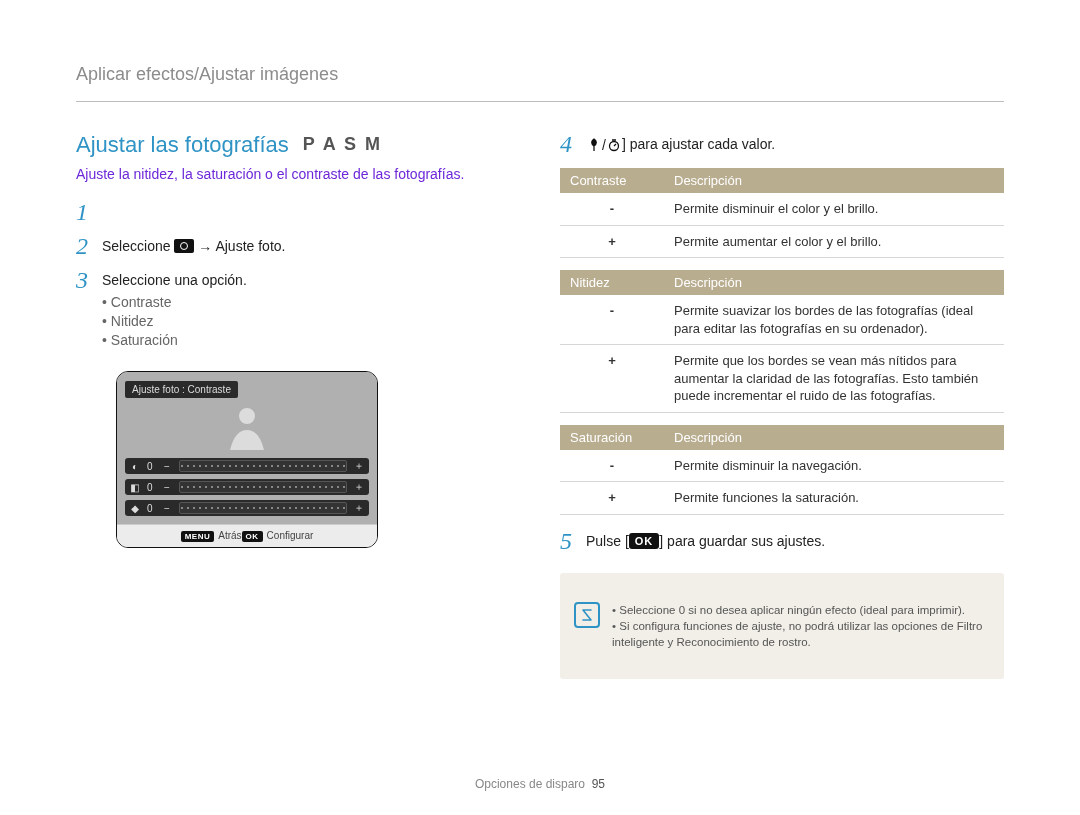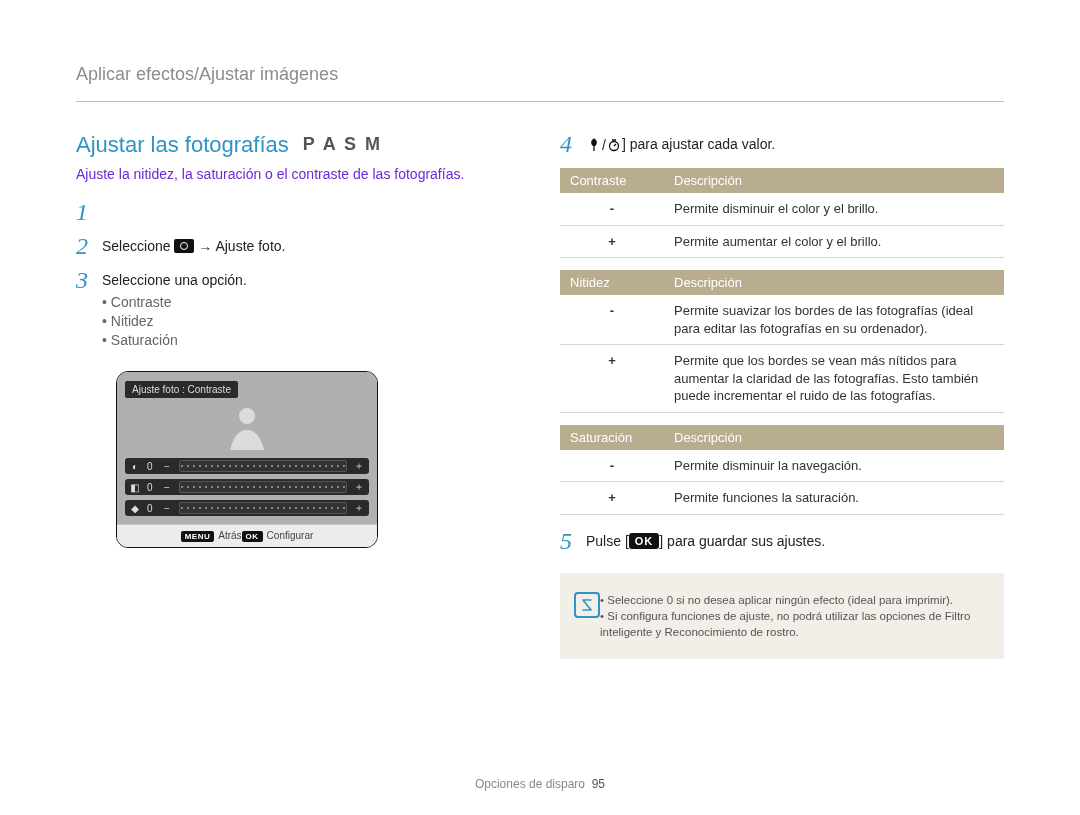--- a/index.html
+++ b/index.html
@@ -226,23 +226,24 @@
     color:#333;
     vertical-align:top;
     line-height:1.35;
   }
   table.desc td:first-child{
     text-align:center;
     font-weight:600;
   }
   .note-box{
     display:flex;
+    gap:12px;
     background:#f1efe8;
     border-radius:3px;
-    padding:19px 14px;
+    padding:29px 14px;
     margin-top:20px;
   }
   .note-icon{
     flex:0 0 22px;height:22px;
     border:2px solid #2f94c5;
     color:#2f94c5;
     border-radius:4px;
     display:flex;align-items:center;justify-content:center;
   }
   .note-list{

